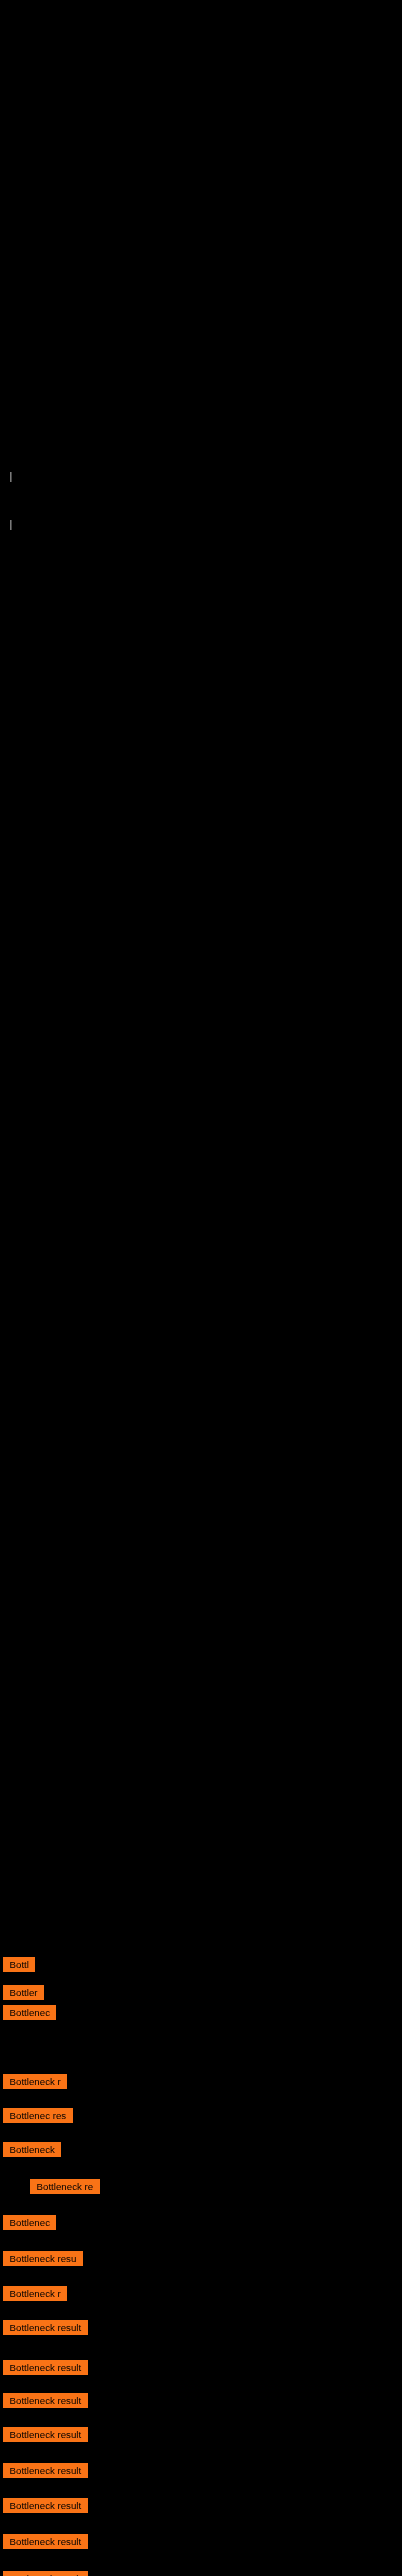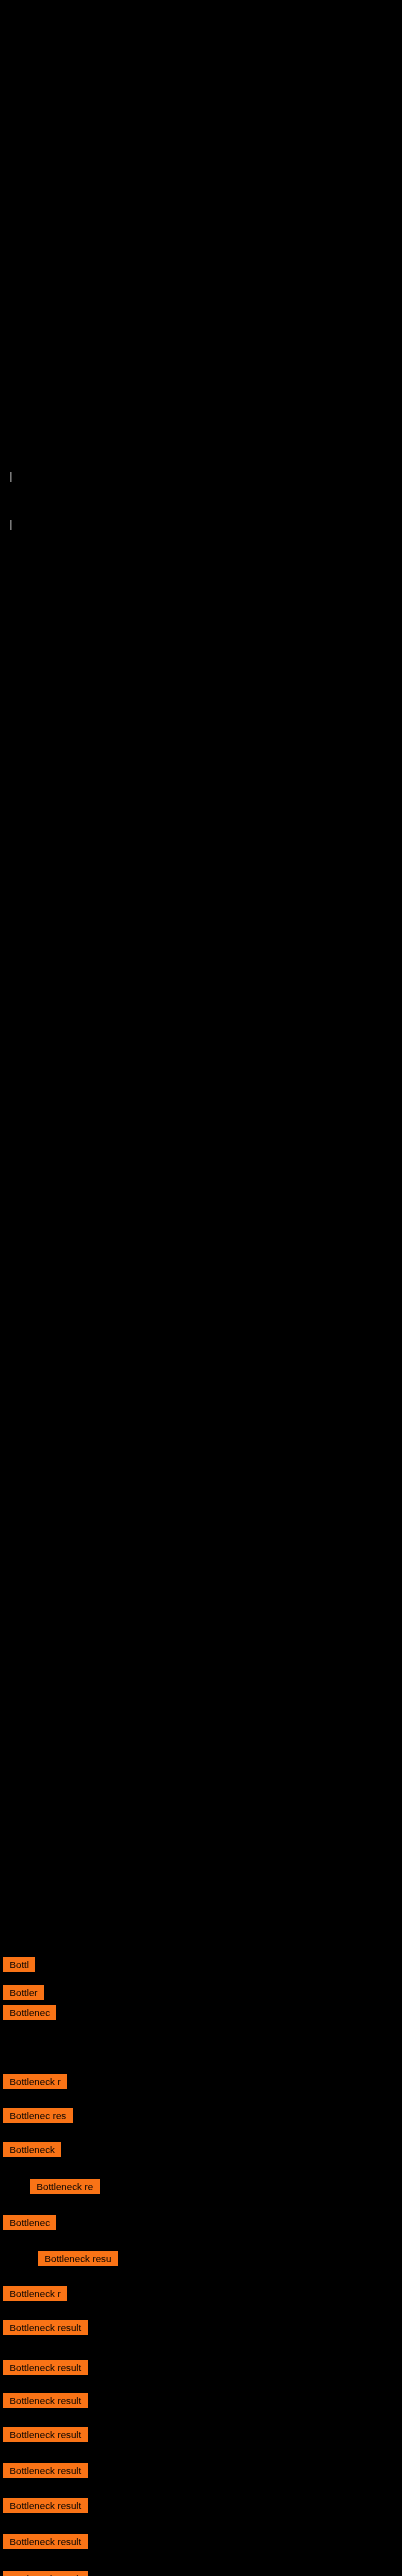--- a/index.html
+++ b/index.html
@@ -55,21 +55,21 @@
 <div class="text-line" style="position:absolute; top:515px; left:3.2px;">|</div>
 
 <div style="position: absolute; top: 1956px; left: 0px;"><span class="bottleneck-label">Bottl</span></div>
 <div style="position: absolute; top: 2004px; left: 0px;"><span class="bottleneck-label">Bottlenec</span></div>
 <div style="position: absolute; top: 1984px; left: 0px;"><span class="bottleneck-label">Bottler</span></div>
 <div style="position: absolute; top: 2073px; left: 0px;"><span class="bottleneck-label">Bottleneck r</span></div>
 <div style="position: absolute; top: 2107px; left: 0px;"><span class="bottleneck-label">Bottlenec res</span></div>
 <div style="position: absolute; top: 2141px; left: 0px;"><span class="bottleneck-label">Bottleneck</span></div>
 <div style="position: absolute; top: 2178px; left: 0px; margin-left: 27px;"><span class="bottleneck-label">Bottleneck re</span></div>
 <div style="position: absolute; top: 2214px; left: 0px;"><span class="bottleneck-label">Bottlenec</span></div>
-<div style="position: absolute; top: 2250px; left: 0px; padding-left: 35px;"><span class="bottleneck-label">Bottleneck resu</span></div>
+<div style="position: absolute; top: 2250px; left: 0px;"><span class="bottleneck-label">Bottleneck resu</span></div>
 <div style="position: absolute; top: 2285px; left: 0px;"><span class="bottleneck-label">Bottleneck r</span></div>
 <div style="position: absolute; top: 2319px; left: 0px;"><span class="bottleneck-label">Bottleneck result</span></div>
 <div style="position: absolute; top: 2359px; left: 0px;"><span class="bottleneck-label">Bottleneck result</span></div>
 <div style="position: absolute; top: 2392px; left: 0px;"><span class="bottleneck-label">Bottleneck result</span></div>
 <div style="position: absolute; top: 2426px; left: 0px;"><span class="bottleneck-label">Bottleneck result</span></div>
 <div style="position: absolute; top: 2462px; left: 0px;"><span class="bottleneck-label">Bottleneck result</span></div>
 <div style="position: absolute; top: 2497px; left: 0px;"><span class="bottleneck-label">Bottleneck result</span></div>
 <div style="position: absolute; top: 2533px; left: 0px;"><span class="bottleneck-label">Bottleneck result</span></div>
 <div style="position: absolute; top: 2570px; left: 0px;"><span class="bottleneck-label">Bottleneck result</span></div>
 

